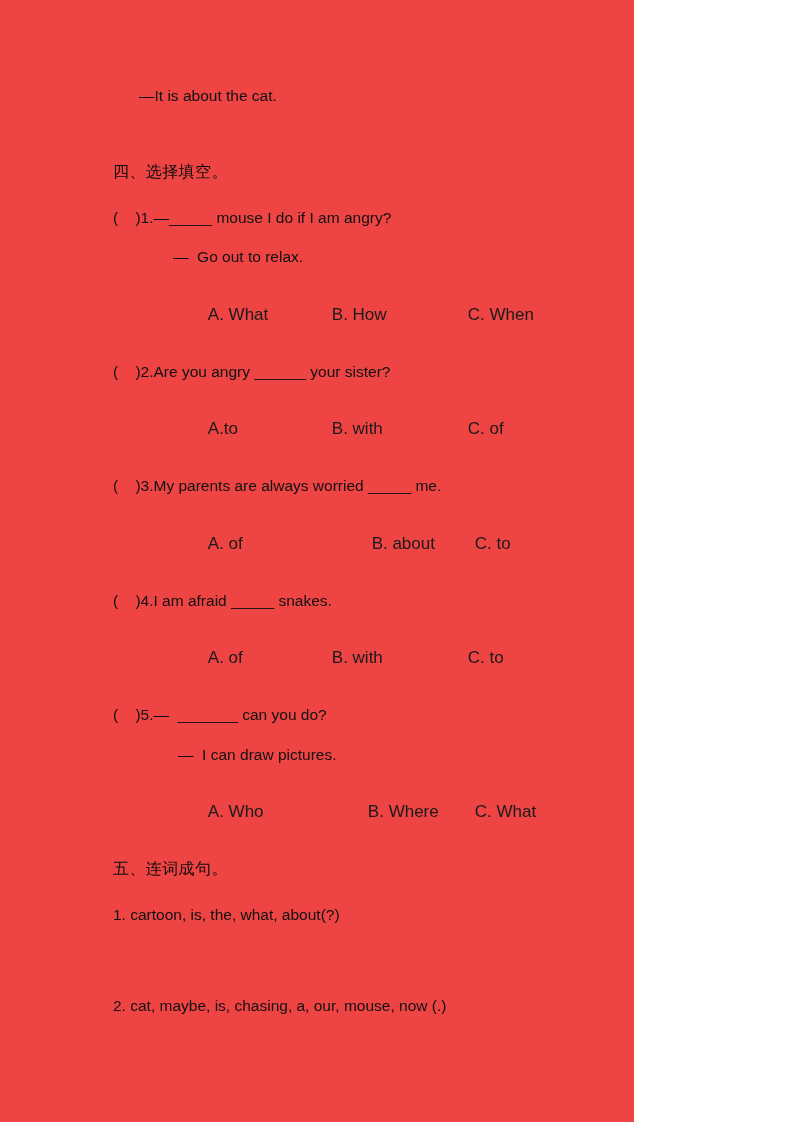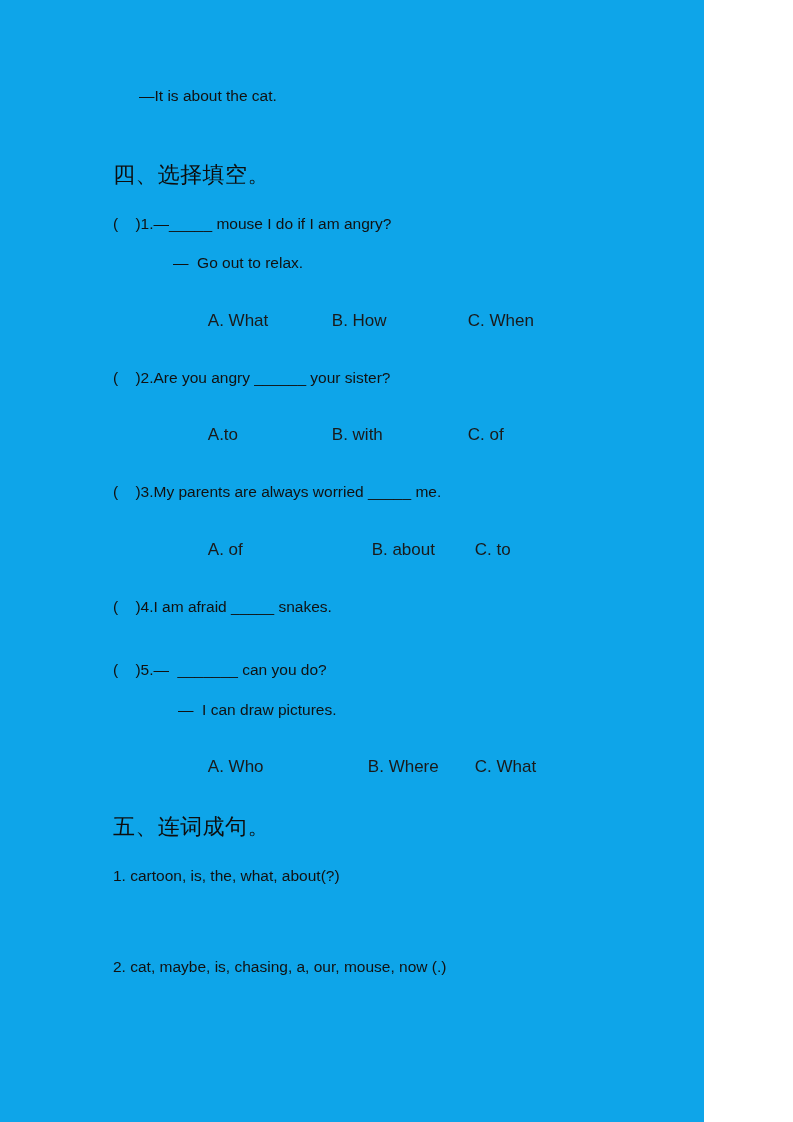--- a/index.html
+++ b/index.html
@@ -6,23 +6,23 @@
     margin: 0;
     padding: 0;
     background: #ffffff;
   }
   body {
     font-family: "Liberation Sans", "DejaVu Sans", sans-serif;
     color: #1a1a1a;
   }
   .page {
     position: relative;
-    width: 704px;
+    width: 634px;
     height: 1122px;
-    background: #0ea5e9;
+    background: #ef4444;
     overflow: hidden;
   }
   .worksheet {
     position: absolute;
     left: 0;
     top: 0;
     width: 793px;
     height: 1122px;
     box-sizing: border-box;
     padding: 88px 118px 0 113px;
@@ -31,21 +31,21 @@
   .line {
     font-size: 15.5px;
     line-height: 1.0;
     color: #111111;
     white-space: pre;
   }
   .gap-lg        { height: 30px; }
   .gap-md        { height: 24px; }
 
   .section-title {
-    font-size: 22px;
+    font-size: 16px;
     line-height: 1.0;
     color: #0d0d0d;
     font-family: "DejaVu Sans", "Liberation Sans", sans-serif;
     letter-spacing: 0.4px;
   }
 
   .indent-dash  { padding-left: 26px; }
   .indent-reply { padding-left: 60px; }
   .indent-reply2{ padding-left: 65px; }
 
@@ -122,20 +122,23 @@
       <div class="options">
         <span class="opt opt-a">A. of</span><span class="opt opt-b-wide">B. about</span><span class="opt opt-c">C. to</span>
       </div>
     </div>
 
     <div class="gap-md"></div>
 
     <div>
       <div class="line"><span>(    )4.</span><span>I am afraid _____ snakes.</span></div>
       <div class="gap-md"></div>
+      <div class="options">
+        <span class="opt opt-a">A. of</span><span class="opt opt-b">B. with</span><span class="opt opt-c">C. to</span>
+      </div>
     </div>
 
     <div class="gap-md"></div>
 
     <div>
       <div class="line"><span>(    )5.</span><span>—  _______ can you do?</span></div>
       <div class="gap-md"></div>
       <div class="line indent-reply2">—  I can draw pictures.</div>
       <div class="gap-md"></div>
       <div class="options">

